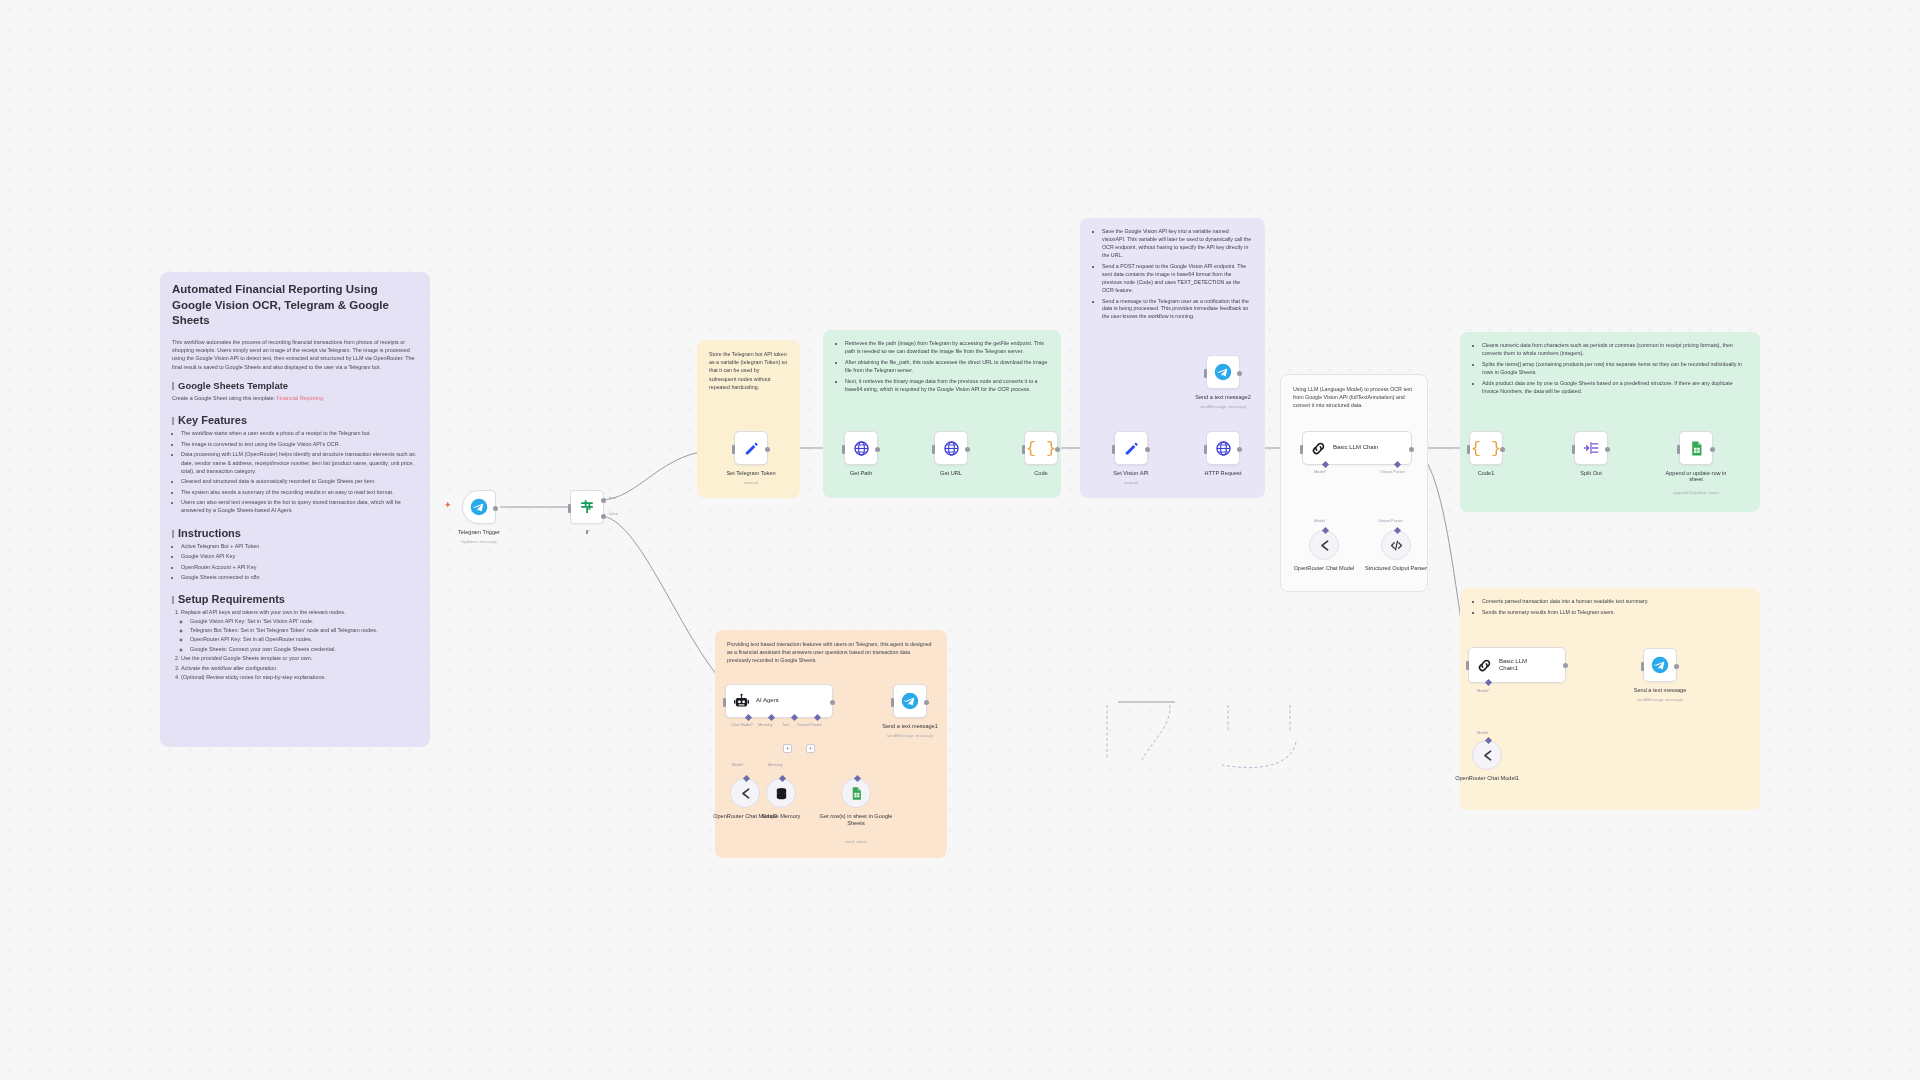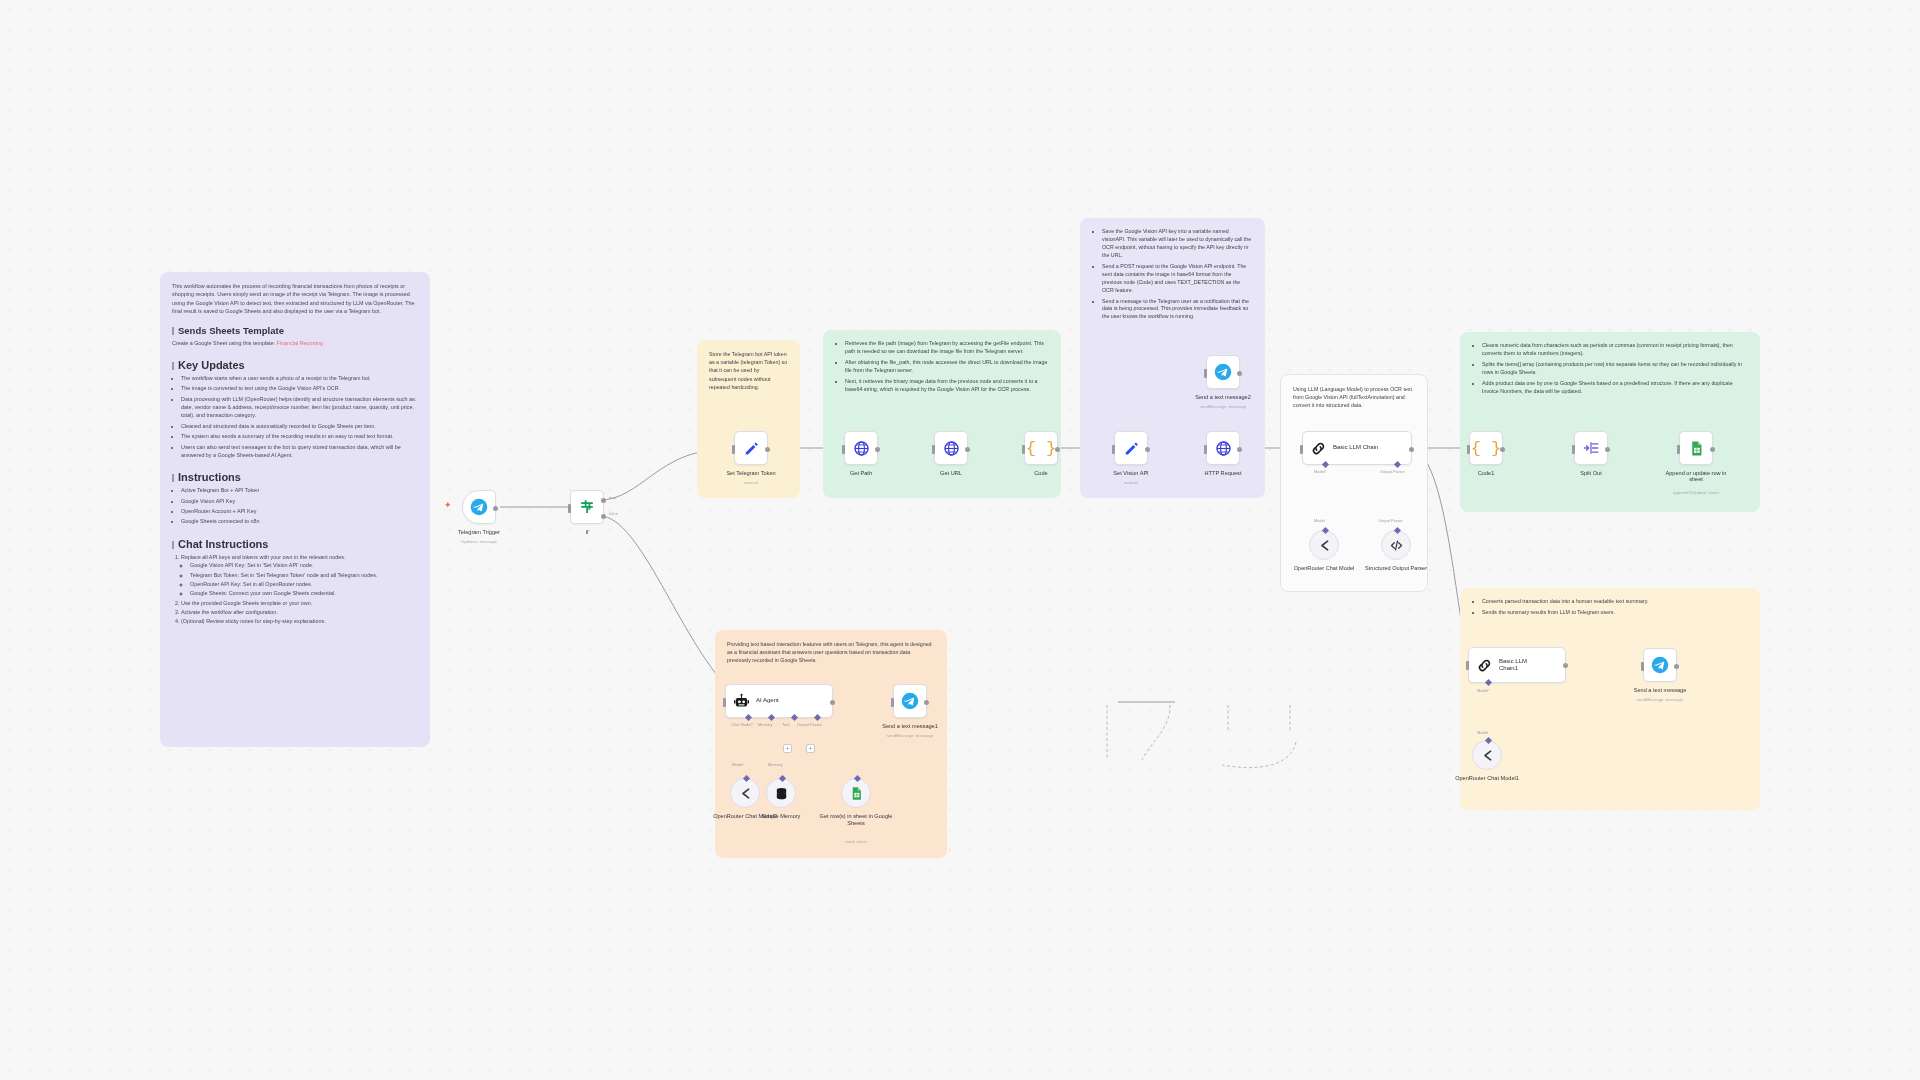--- a/index.html
+++ b/index.html
@@ -135,31 +135,32 @@
     <path class="wire-d" d="M1107,705 L1107,760"></path>
     <path class="wire-d" d="M1170,705 C1170,730 1152,740 1142,760"></path>
     <path class="wire-d" d="M1228,705 L1228,730"></path>
     <path class="wire-d" d="M1290,705 L1290,730"></path>
     <path class="wire-d" d="M1296,742 C1290,770 1250,770 1222,765"></path>
 
     <path class="wire-d" d="M1487,688 L1487,740"></path>
   </svg>
 
   <div class="sticky purple-note" style="left:160px; top:272px; width:270px; height:475px;">
+    <div class="note-h1">Automated Financial Reporting Using Google Vision OCR, Telegram &amp; Google Sheets</div>
     <div class="note-p">This workflow automates the process of recording financial transactions from photos of receipts or shopping receipts. Users simply send an image of the receipt via Telegram. The image is processed using the Google Vision API to detect text, then extracted and structured by LLM via OpenRouter. The final result is saved to Google Sheets and also displayed to the user via a Telegram bot.</div>
 
     <div class="note-h2">
-      <span class="bar"></span><span>Sends Sheets Template</span>
+      <span class="bar"></span><span>Google Sheets Template</span>
     </div>
     <div class="note-p">
       <span>Create a Google Sheet using this template: </span><span class="link">Financial Reporting</span>
     </div>
 
     <div class="note-h2 big">
-      <span class="bar"></span><span>Key Updates</span>
+      <span class="bar"></span><span>Key Features</span>
     </div>
     <ul class="note-ul">
       <li>The workflow starts when a user sends a photo of a receipt to the Telegram bot.</li>
       <li>The image is converted to text using the Google Vision API's OCR.</li>
       <li>Data processing with LLM (OpenRouter) helps identify and structure transaction elements such as: date, vendor name &amp; address, receipt/invoice number, item list (product name, quantity, unit price, total), and transaction category.</li>
       <li>Cleaned and structured data is automatically recorded to Google Sheets per item.</li>
       <li>The system also sends a summary of the recording results in an easy to read text format.</li>
       <li>Users can also send text messages to the bot to query stored transaction data, which will be answered by a Google Sheets-based AI Agent.</li>
     </ul>
 
@@ -167,21 +168,21 @@
       <span class="bar"></span><span>Instructions</span>
     </div>
     <ul class="note-ul">
       <li>Active Telegram Bot + API Token</li>
       <li>Google Vision API Key</li>
       <li>OpenRouter Account + API Key</li>
       <li>Google Sheets connected to n8n</li>
     </ul>
 
     <div class="note-h2 big">
-      <span class="bar"></span><span>Chat Instructions</span>
+      <span class="bar"></span><span>Setup Requirements</span>
     </div>
     <ol class="note-ol">
       <li>
         <span>Replace all API keys and tokens with your own in the relevant nodes.</span>
         <ul>
           <li>Google Vision API Key: Set in 'Set Vision API' node.</li>
           <li>Telegram Bot Token: Set in 'Set Telegram Token' node and all Telegram nodes.</li>
           <li>OpenRouter API Key: Set in all OpenRouter nodes.</li>
           <li>Google Sheets: Connect your own Google Sheets credential.</li>
         </ul>

